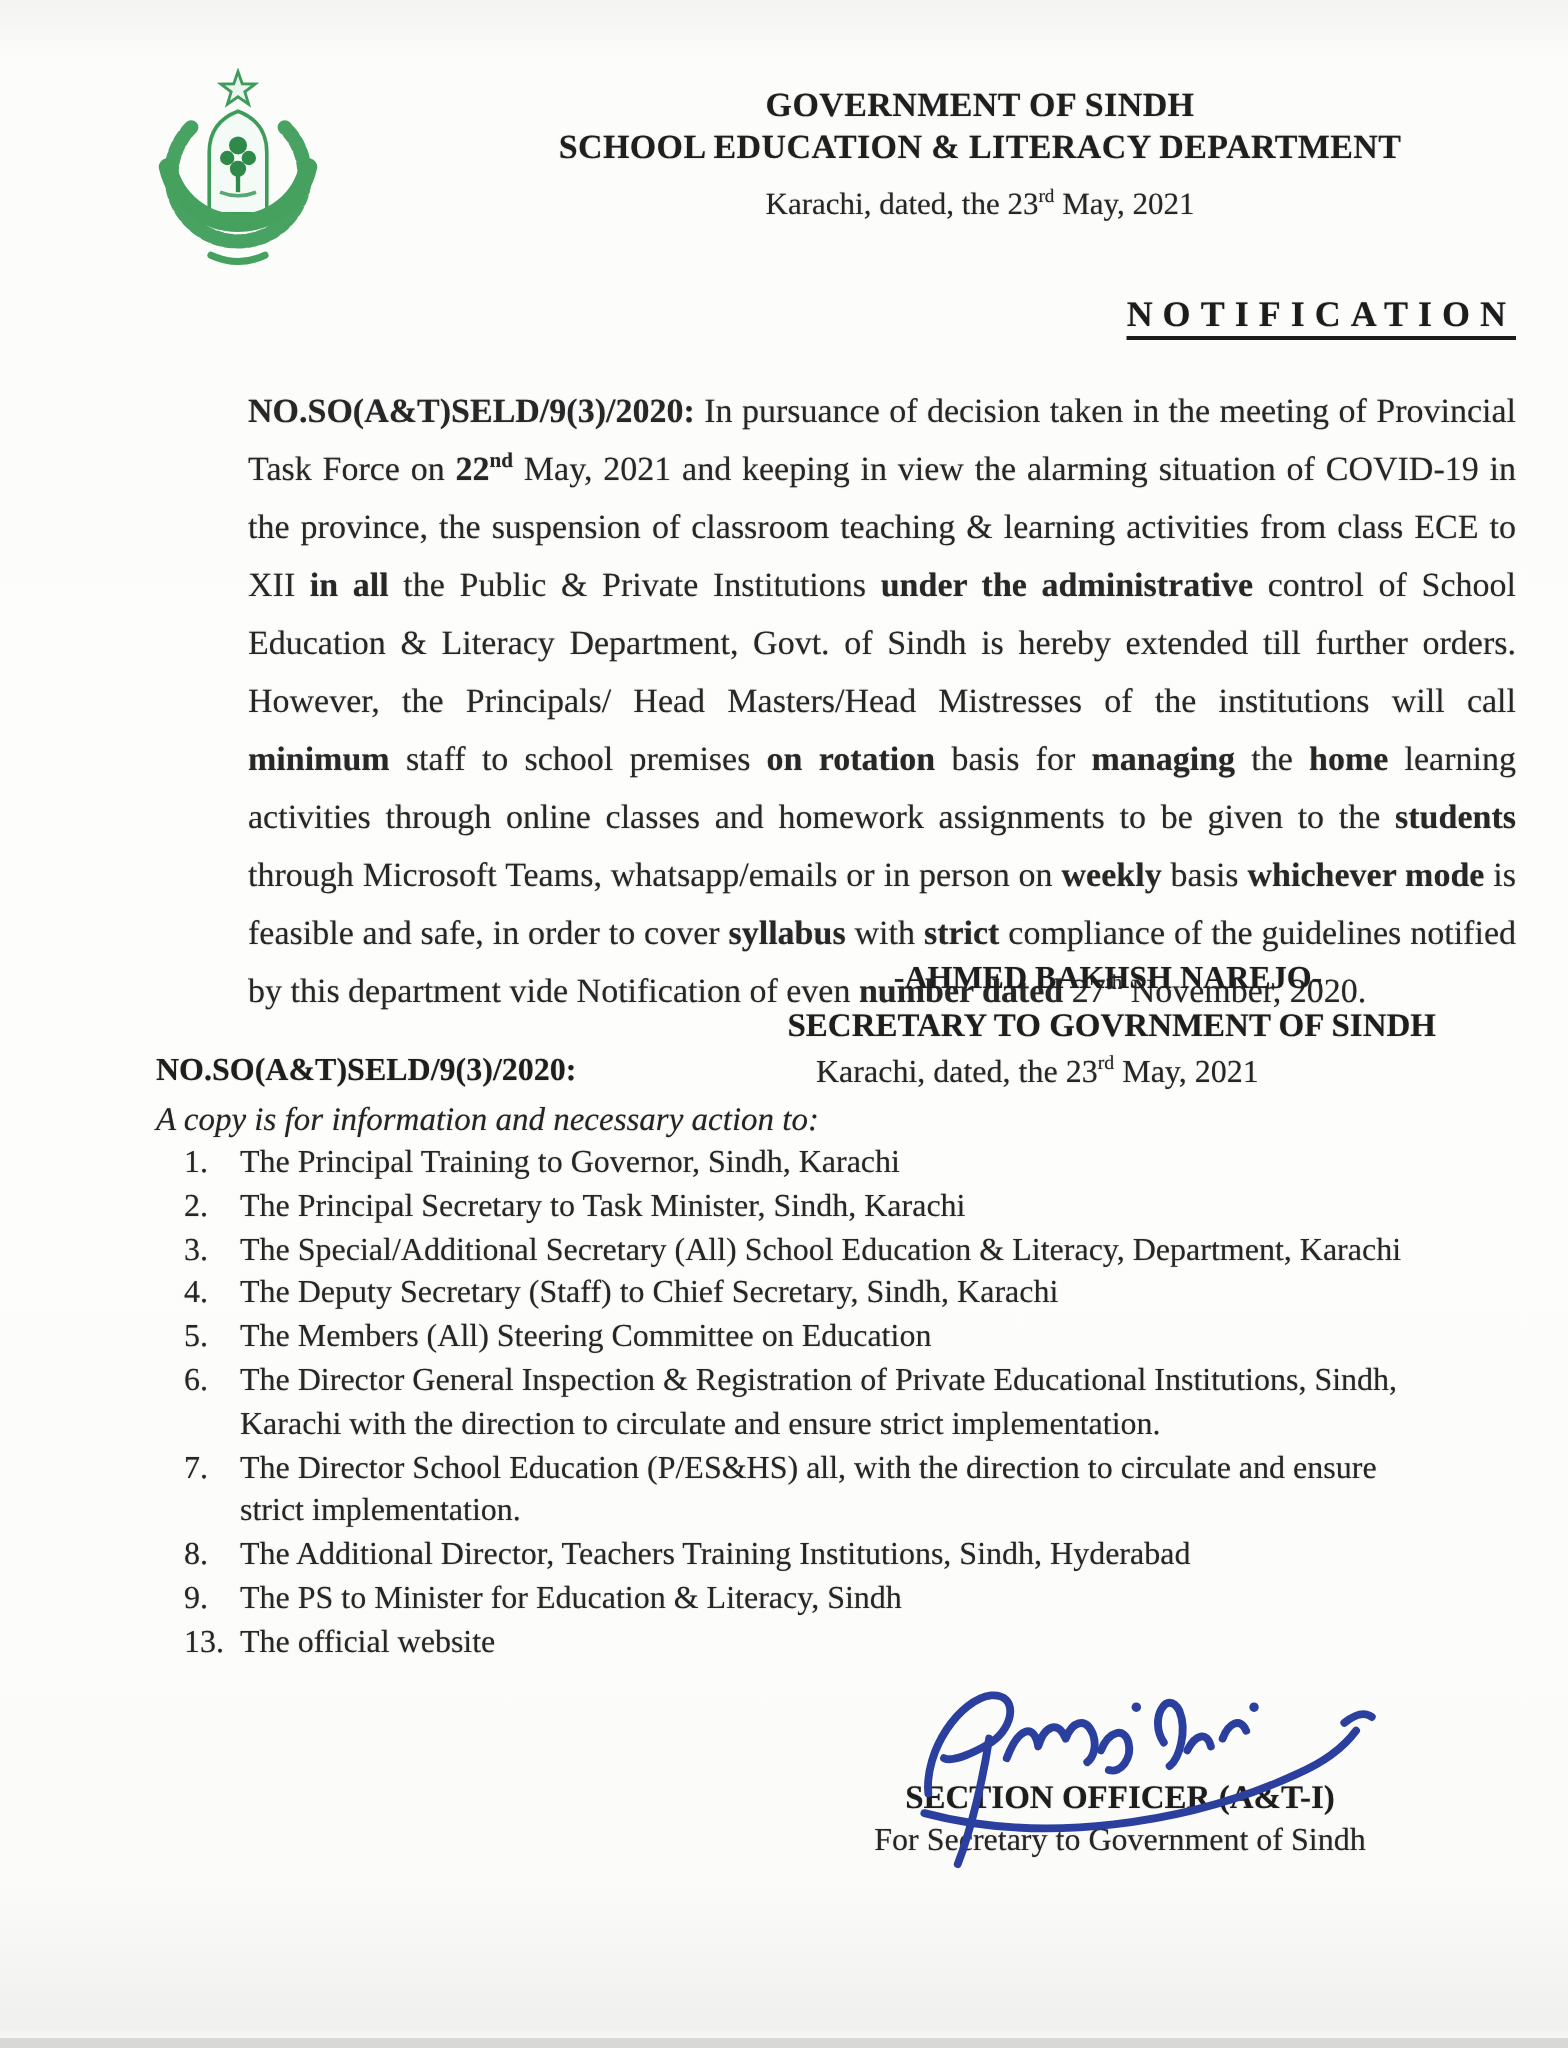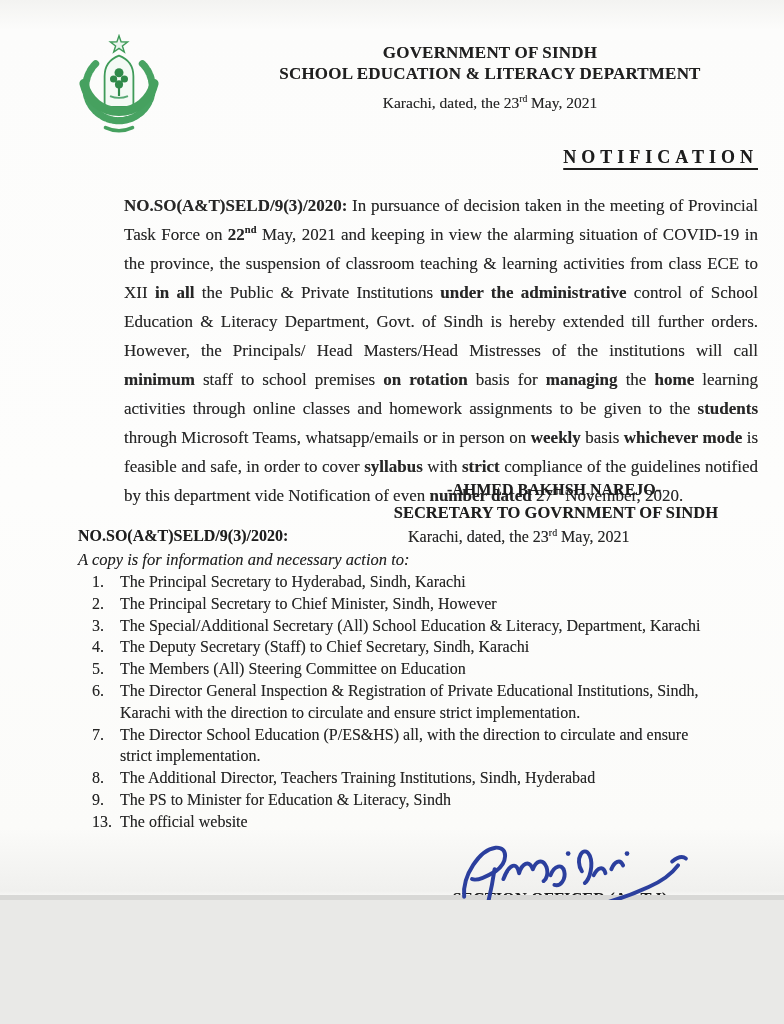--- a/index.html
+++ b/index.html
@@ -1,18 +1,18 @@
 <!DOCTYPE html>
 <html><head>
 <meta charset="utf-8">
 <style>
   html,body{margin:0;padding:0;background:#e9e9e7;}
   .sheet{
     position:relative;
-    width:784px;height:900px;
+    width:784px;height:1024px;
     margin:0 auto;
     overflow:hidden;
     background:linear-gradient(180deg,#f3f3f1 0px,#fcfcfb 30px,#fdfdfc 55%,#fbfbf9 92%,#f0f0ee 99%,#fdfdfc 100%);
     font-family:"Liberation Serif","DejaVu Serif",serif;
     color:#2a2a2a;
   }
   .sheet::after{
     content:"";position:absolute;left:0;right:0;bottom:0;height:5px;
     background:#d8d8d6;
   }
@@ -111,25 +111,25 @@
   <div class="refline">
     <span class="refno soft">NO.SO(A&amp;T)SELD/9(3)/2020:</span>
     <span class="refdate soft"><span>Karachi, dated, the 23</span><sup>rd</sup><span> May, 2021</span></span>
   </div>
 
   <div class="copynote soft">A copy is for information and necessary action to:</div>
 
   <ol class="cclist">
     <li>
         <span class="num soft">1.</span>
-        <span class="txt soft">The Principal Secretary to Hyderabad, Sindh, Karachi</span>
+        <span class="txt soft">The Principal Training to Governor, Sindh, Karachi</span>
       </li>
     <li>
         <span class="num soft">2.</span>
-        <span class="txt soft">The Principal Secretary to Chief Minister, Sindh, However</span>
+        <span class="txt soft">The Principal Secretary to Task Minister, Sindh, Karachi</span>
       </li>
     <li>
         <span class="num soft">3.</span>
         <span class="txt soft">The Special/Additional Secretary (All) School Education &amp; Literacy, Department, Karachi</span>
       </li>
     <li>
         <span class="num soft">4.</span>
         <span class="txt soft">The Deputy Secretary (Staff) to Chief Secretary, Sindh, Karachi</span>
       </li>
     <li>

